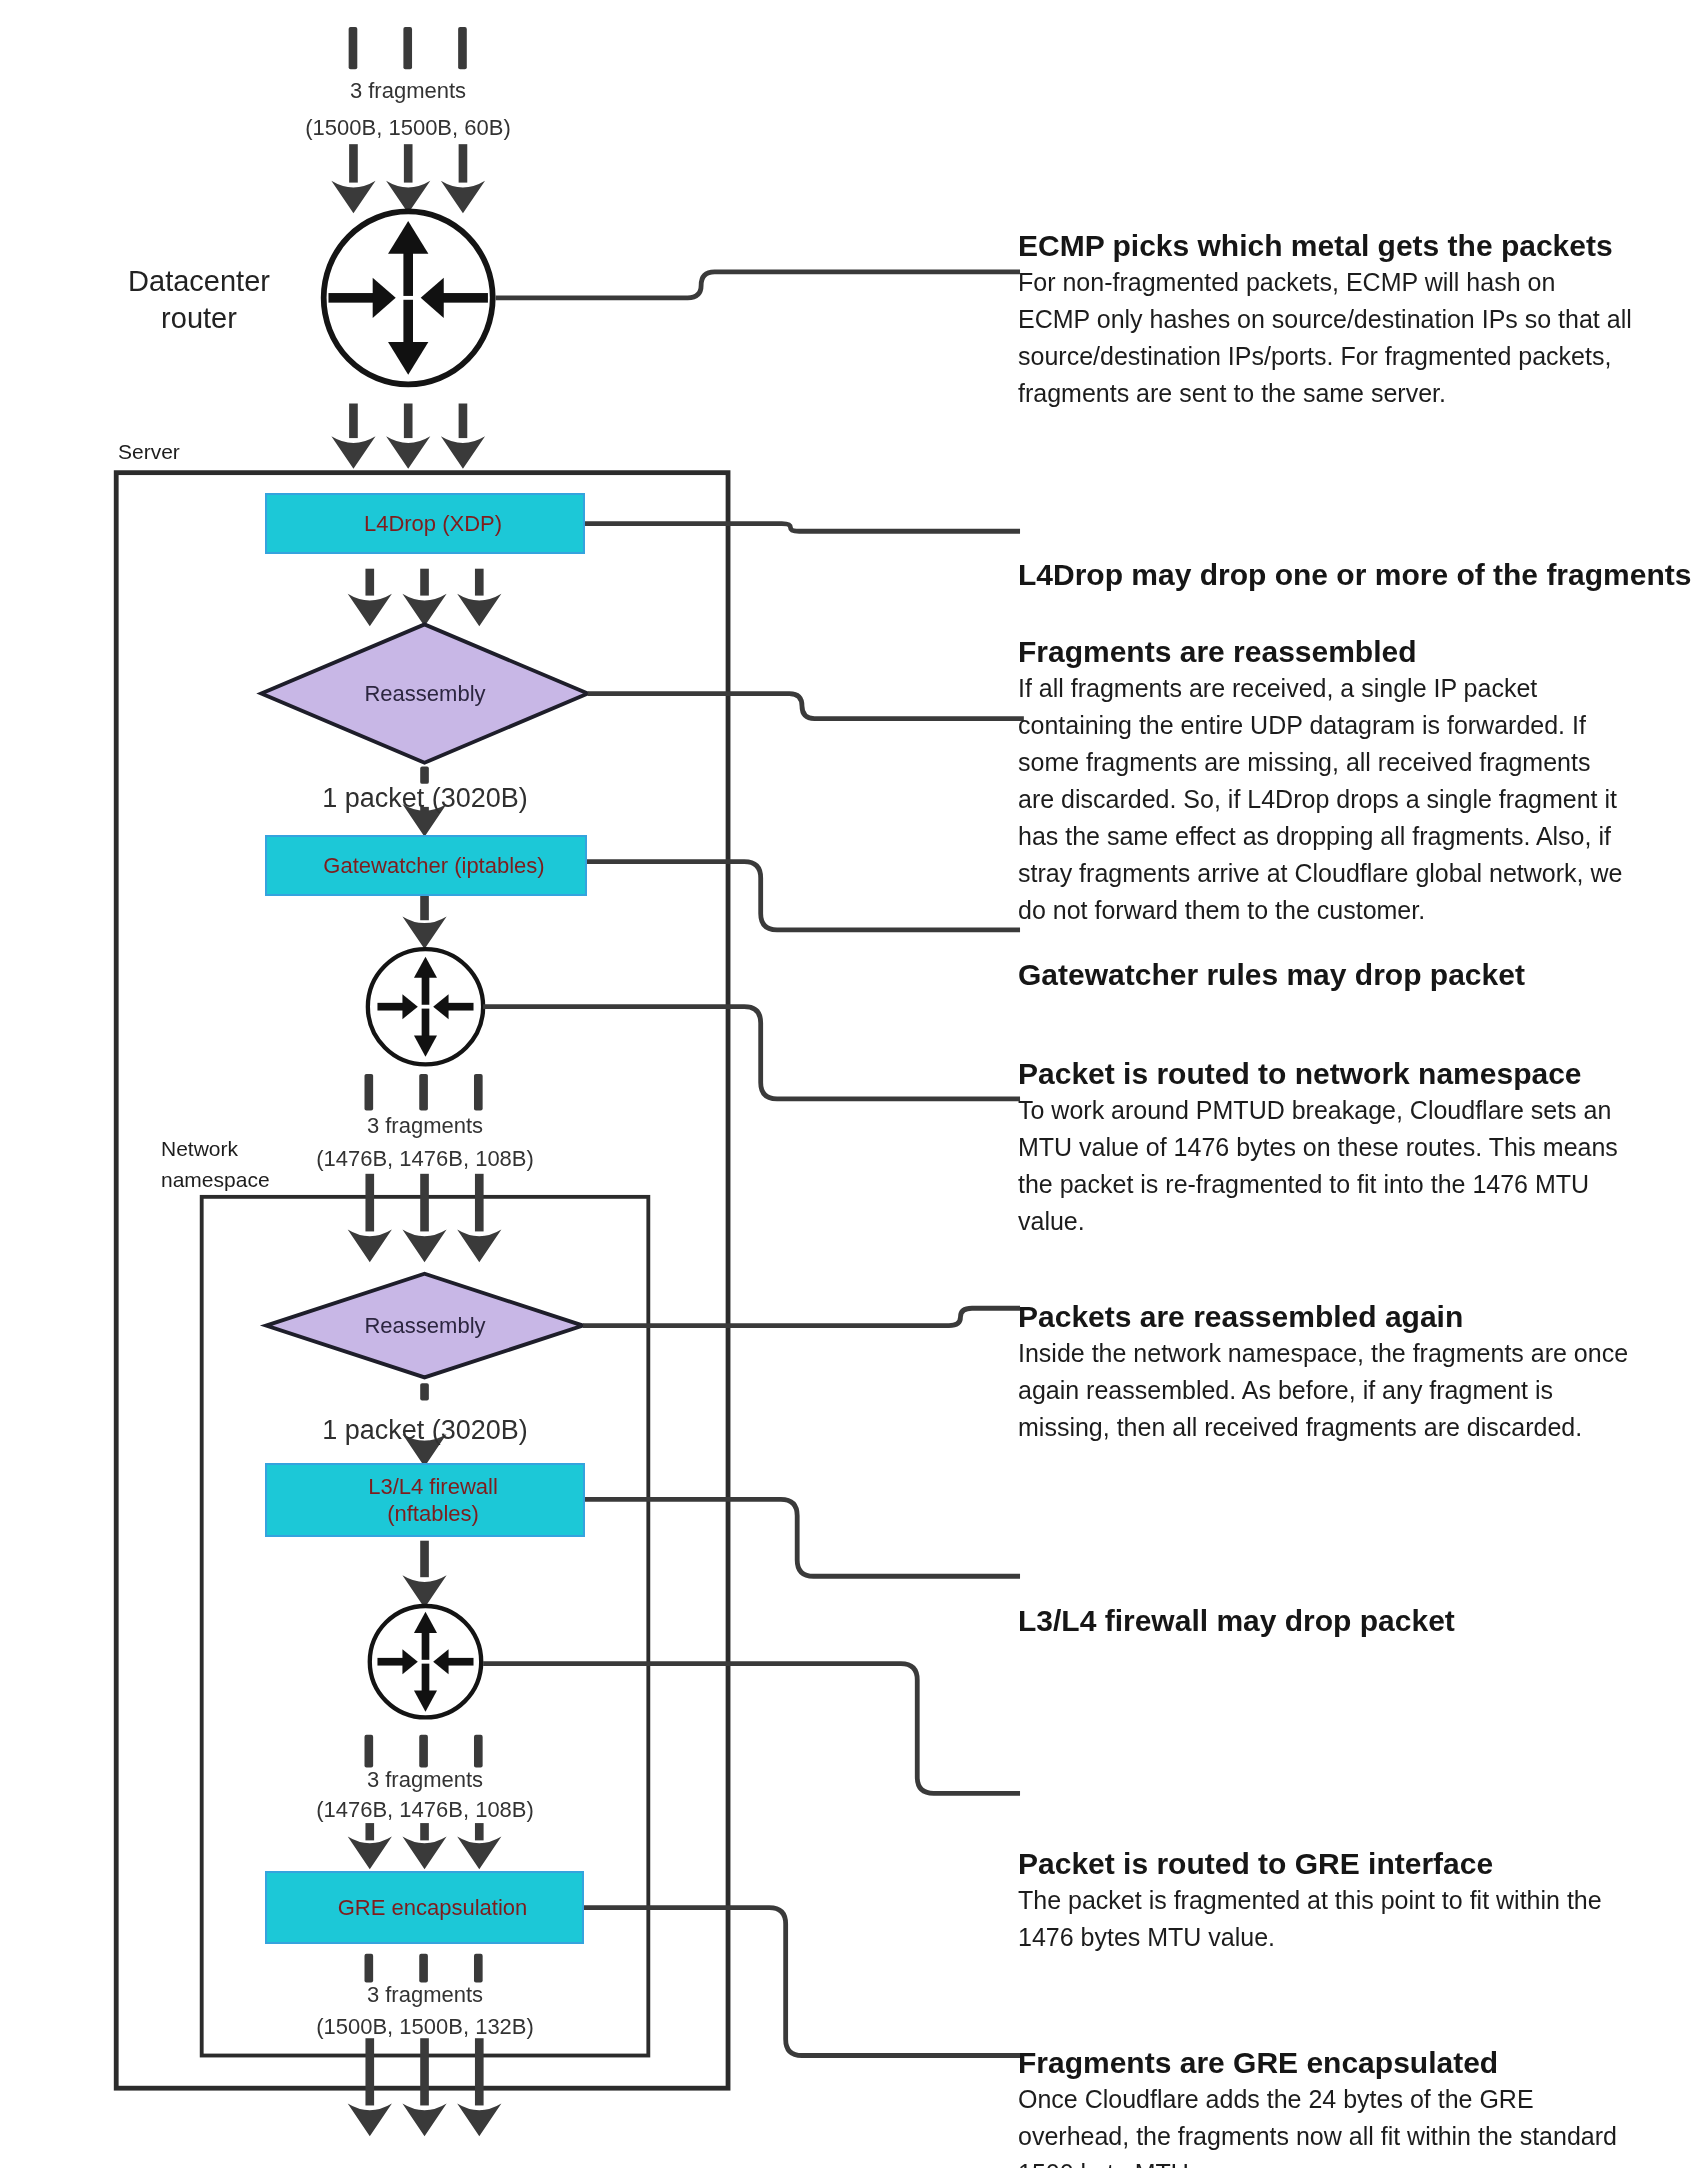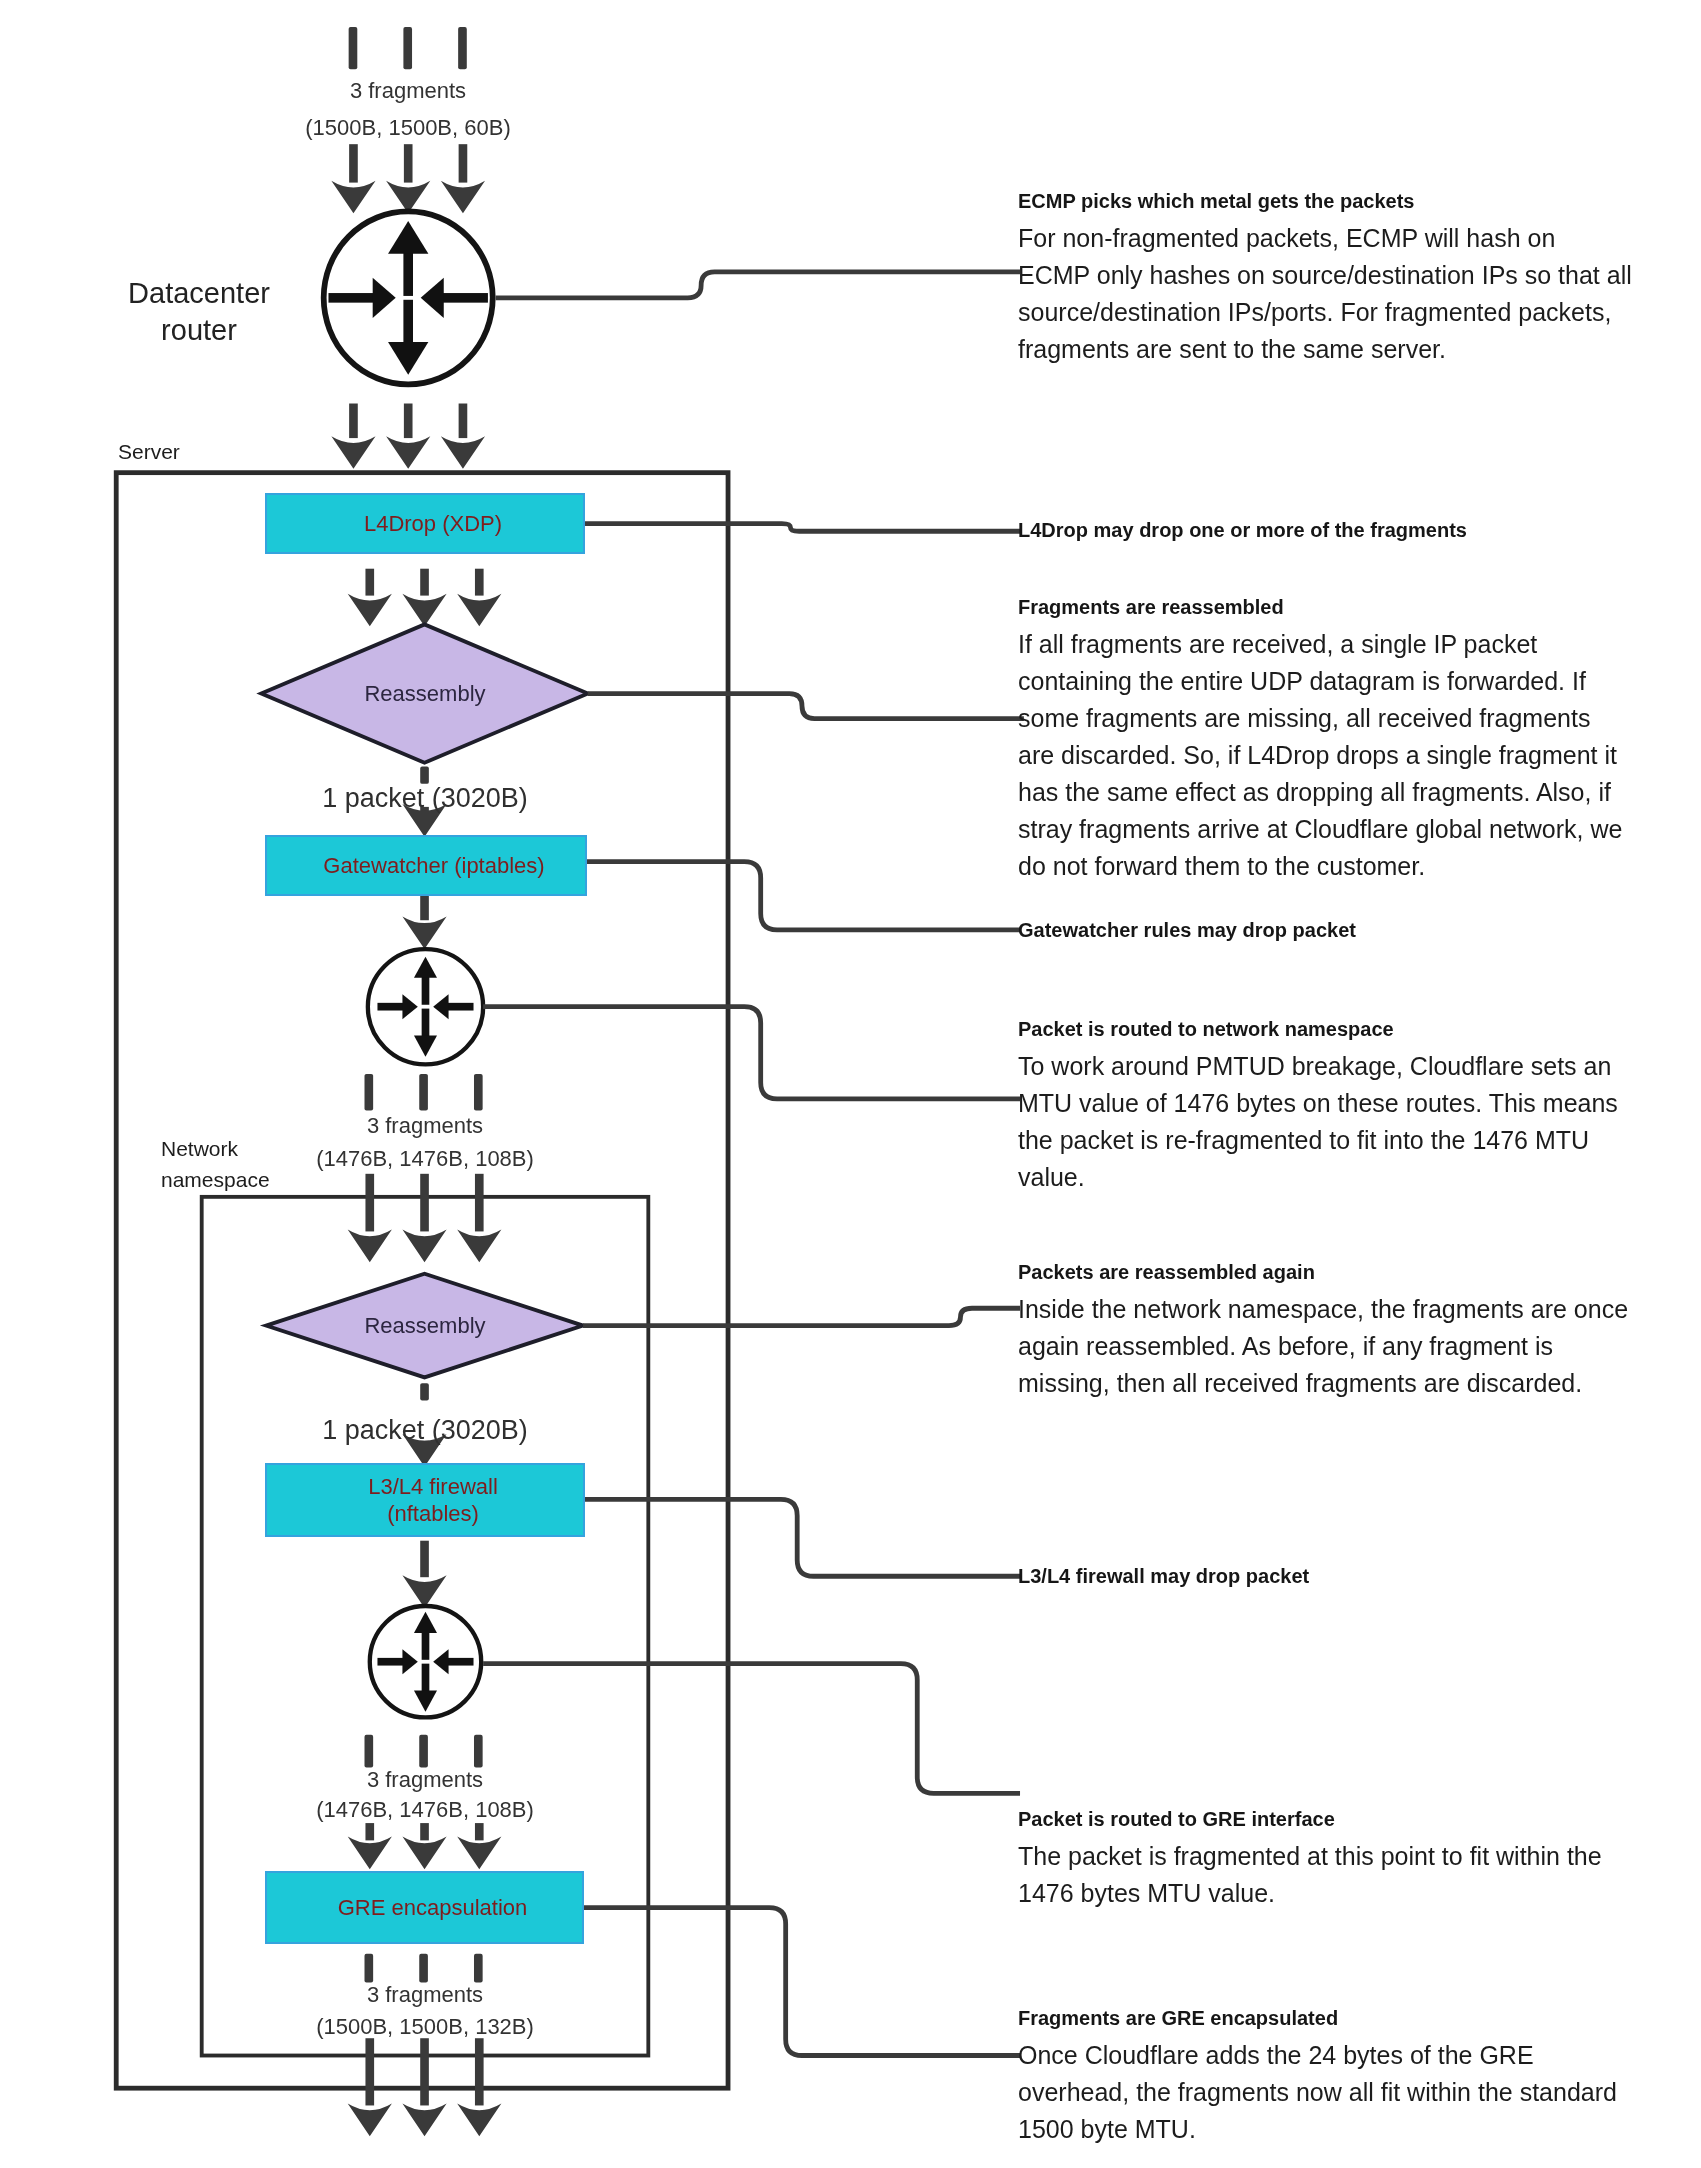--- a/index.html
+++ b/index.html
@@ -9,39 +9,39 @@
   }
   #diagram-svg { position:absolute; left:0; top:0; }
 
   
   .cl {
     position:absolute; transform:translate(-50%,-50%);
     white-space:nowrap; text-align:center;
     font-size:22px; color:#333333;
   }
   .cl.pkt { font-size:27px; color:#2f2f2f; }
-  .cl.dc  { font-size:29px; color:#222222;margin-top:12px; }
+  .cl.dc  { font-size:29px; color:#222222; }
   .ll {
     position:absolute; transform:translate(0,-50%);
     white-space:nowrap; font-size:21px; color:#1d1d1d;
   }
 
   
   .node {
     position:absolute; box-sizing:border-box;
     background:#1CC8D7; border:2.9px solid #35A3DE;
     display:flex; flex-direction:column; align-items:center; justify-content:center;
     font-size:22px; line-height:27px; color:#7f1d1d; text-align:center;padding-left:16px;
   }
 
   
   .ann { position:absolute; left:1018px; width:678px; }
   .ann-h {
-    font-weight:bold; font-size:20px; line-height:37px;
-    color:#161616; white-space:nowrap;
+    font-weight:bold; font-size:30px; line-height:37px;
+    color:#161616; white-space:nowrap;margin-top:44px;
   }
   .ann-l {
     font-size:25px; line-height:37px; color:#1c1c1c; white-space:nowrap;
   }
 </style>
 </head>
 <body>
 
 <div id="canvas">
 

